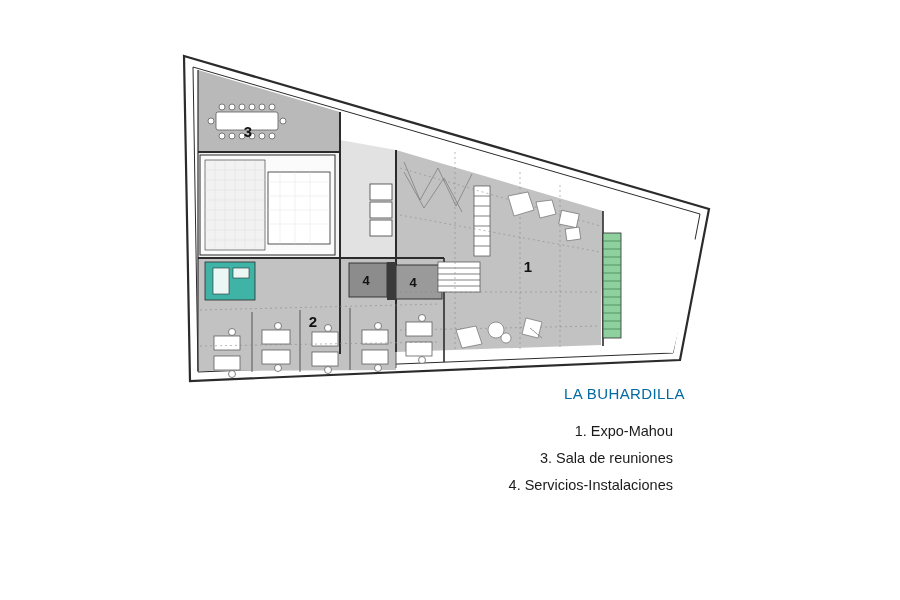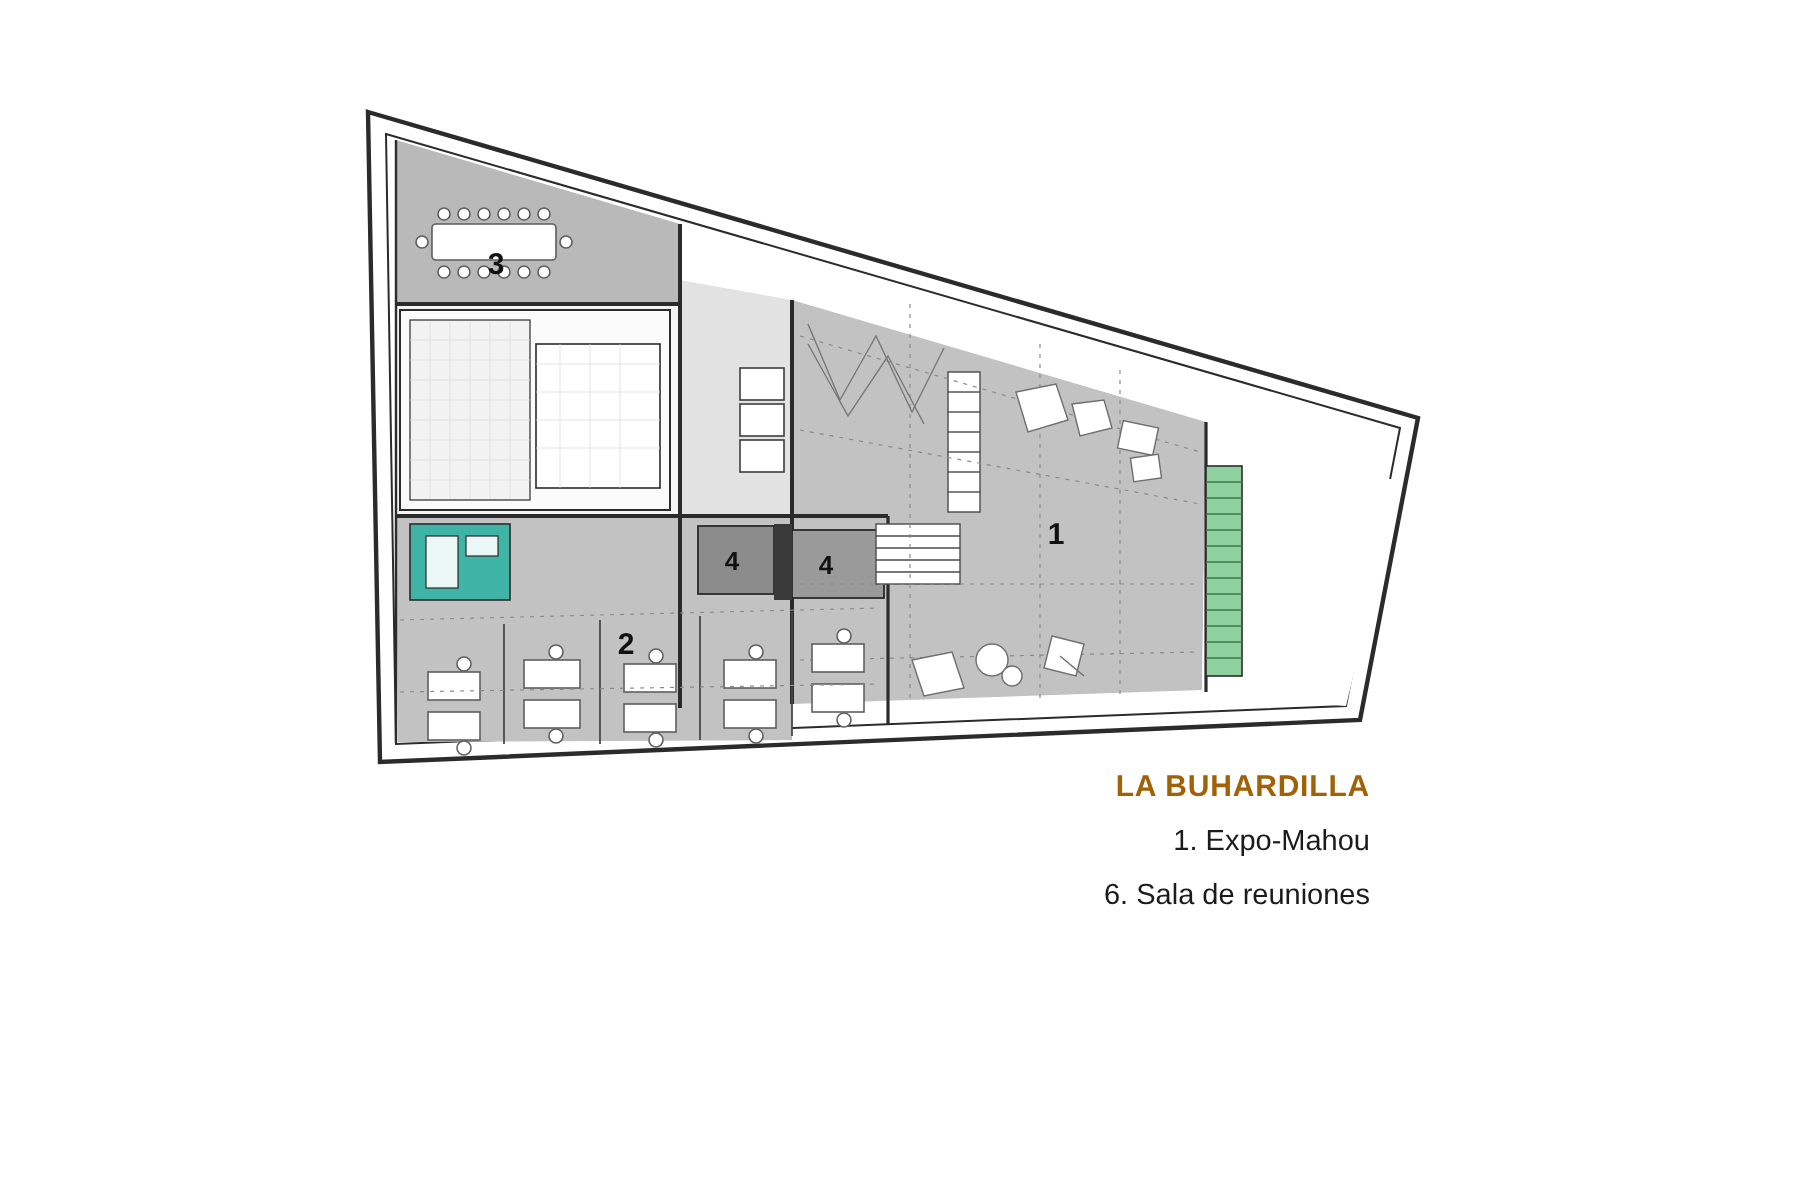--- a/index.html
+++ b/index.html
@@ -27,28 +27,28 @@
   }
   .legend {
     position: absolute;
     right: 215px;
     top: 385px;
     width: 420px;
     text-align: right;
   }
   .legend-title {
     font-size: 15px;
-    font-weight: bold;
+    font-weight: normal;
     letter-spacing: 0.4px;
-    color: #a16207;
-    margin-bottom: 6px;
+    color: #0369a1;
+    margin-bottom: 16px;
   }
   .legend-list {
     list-style: none;
-    margin: 0;
+    margin: 12px;
     padding: 0;
   }
   .legend-list li {
     font-size: 14.5px;
     color: #1b1b1b;
     line-height: 1.85;
     white-space: nowrap;
   }
   .room-num {
     font-family: "Liberation Sans", sans-serif;
@@ -275,15 +275,16 @@
     <text class="room-num-sm" x="413" y="287" text-anchor="middle">4</text>
   </g>
 
 </svg>
 </div>
 
 <div class="legend">
   <div class="legend-title">LA BUHARDILLA</div>
   <ul class="legend-list">
     <li>1. Expo-Mahou</li>
-    <li>6. Sala de reuniones</li>
+    <li>3. Sala de reuniones</li>
+    <li>4. Servicios-Instalaciones</li>
   </ul>
 </div>
 
 </body></html>

